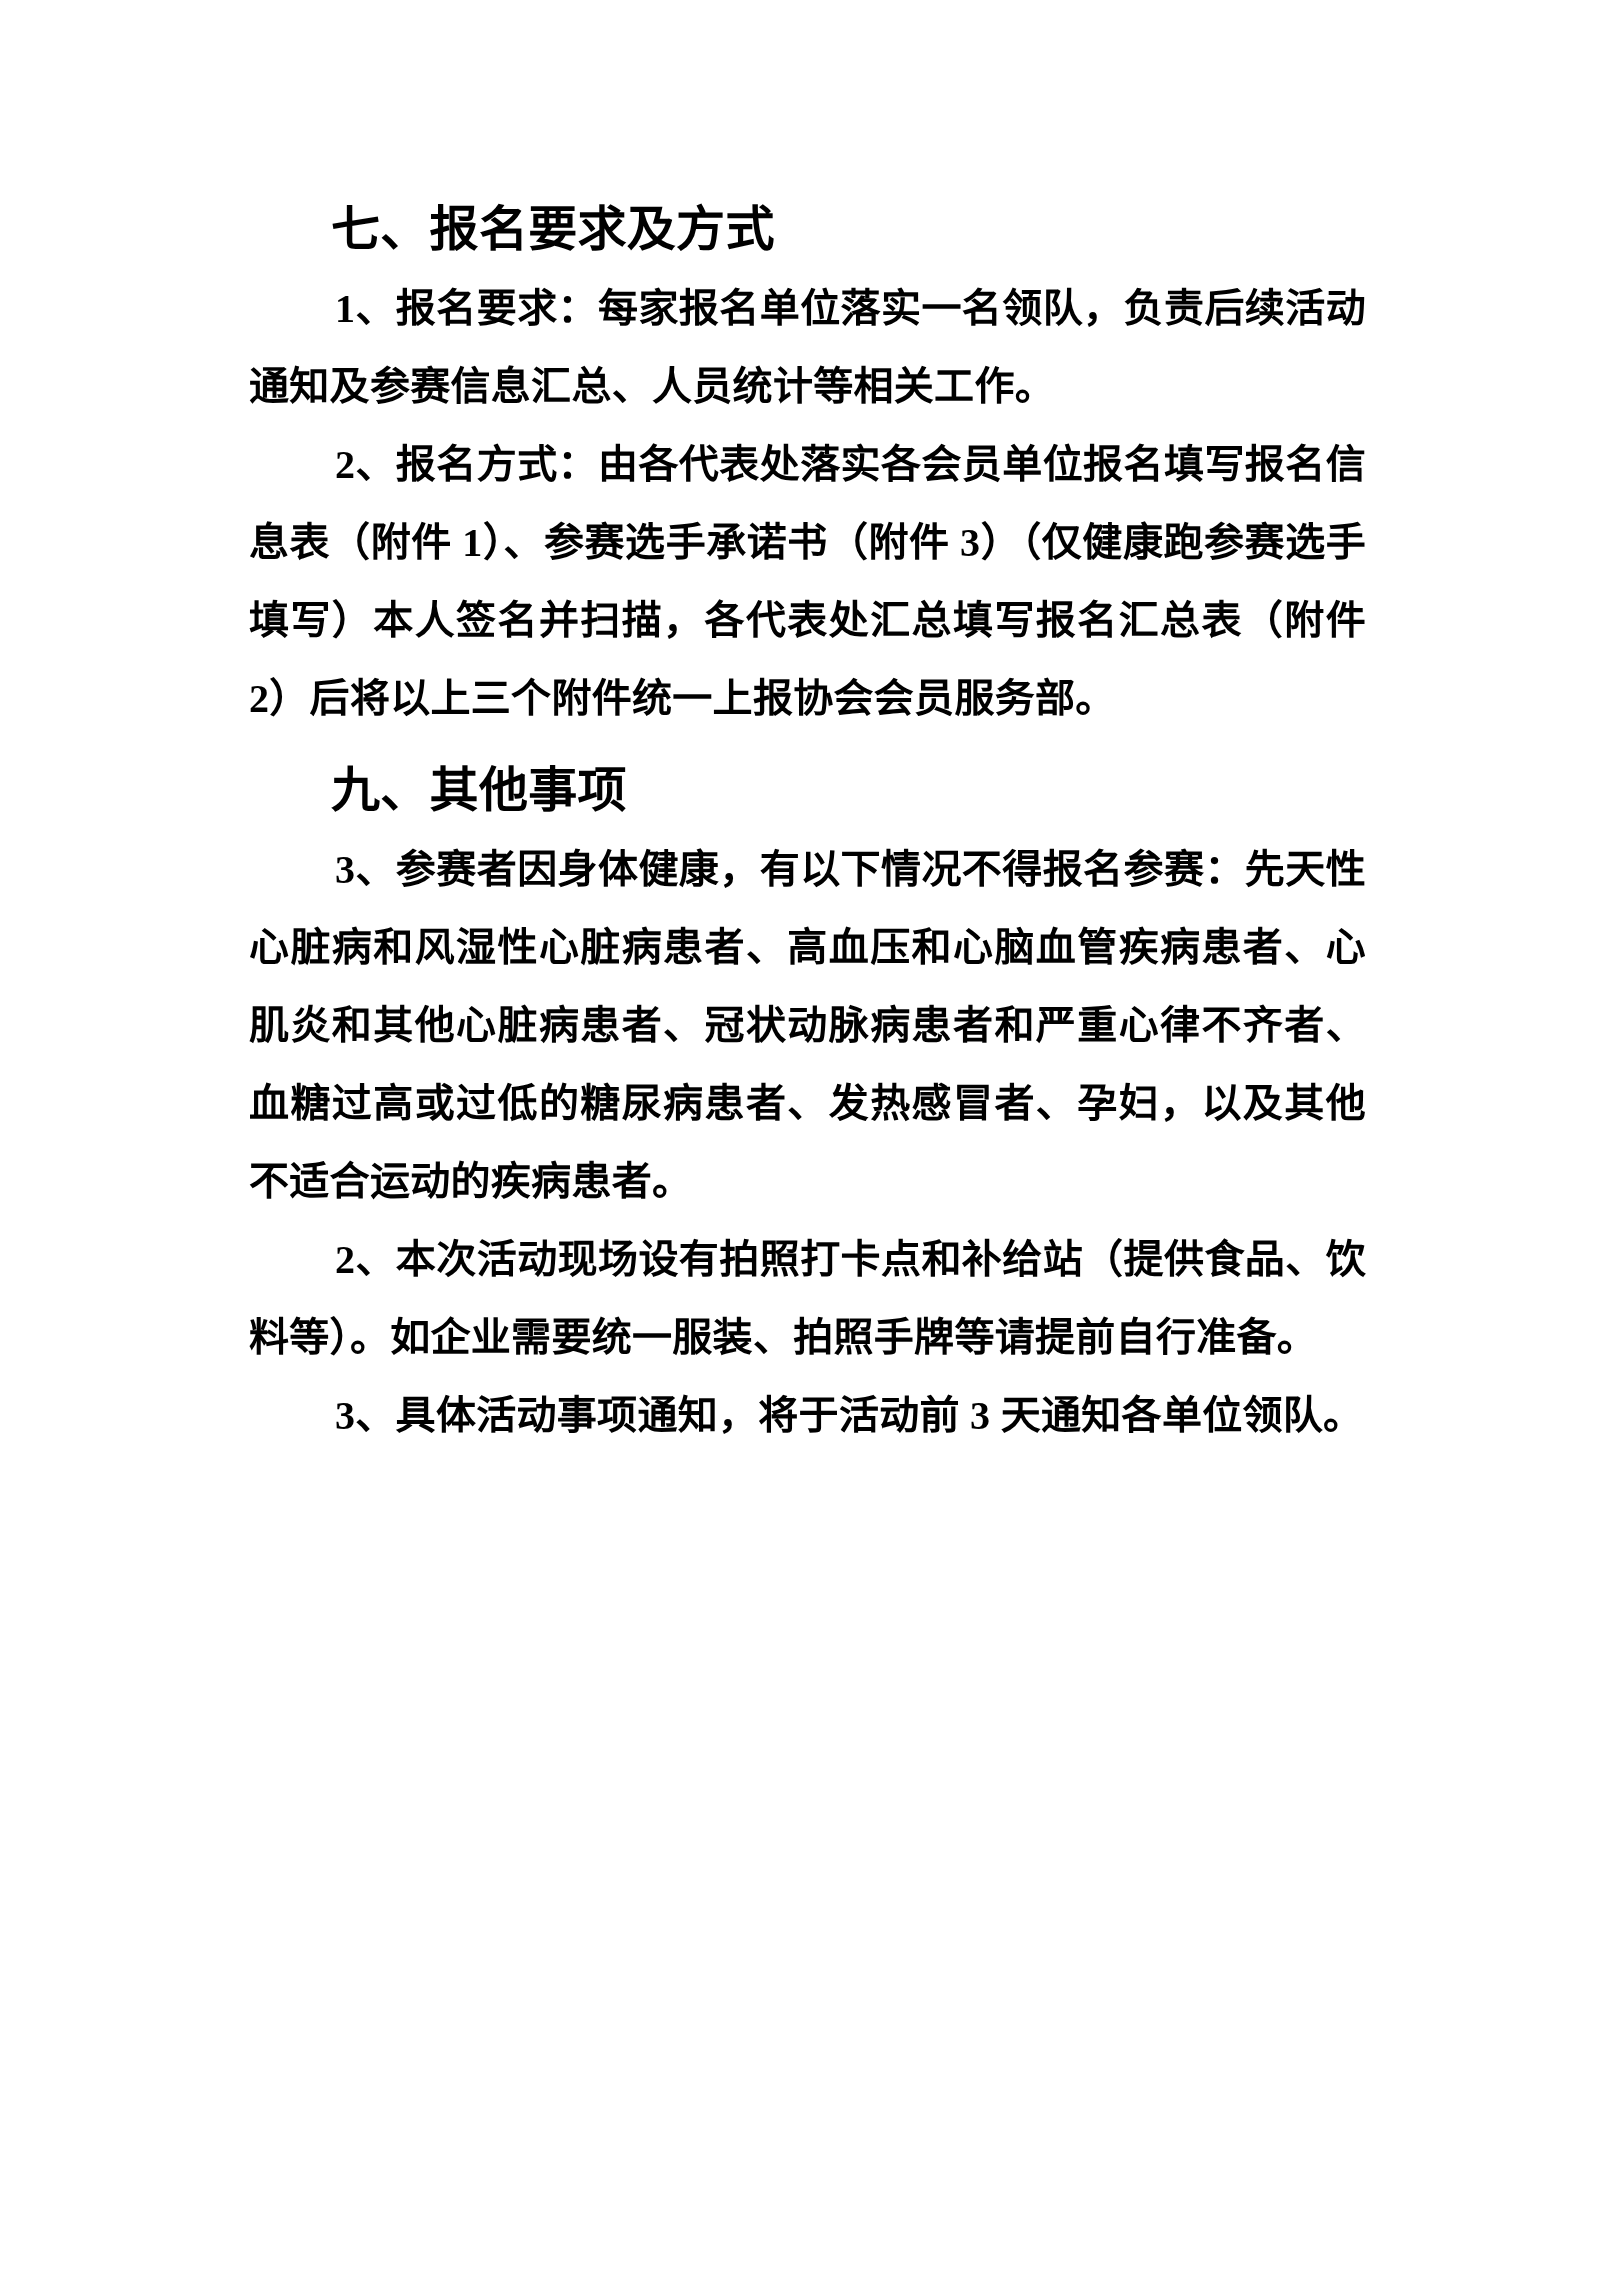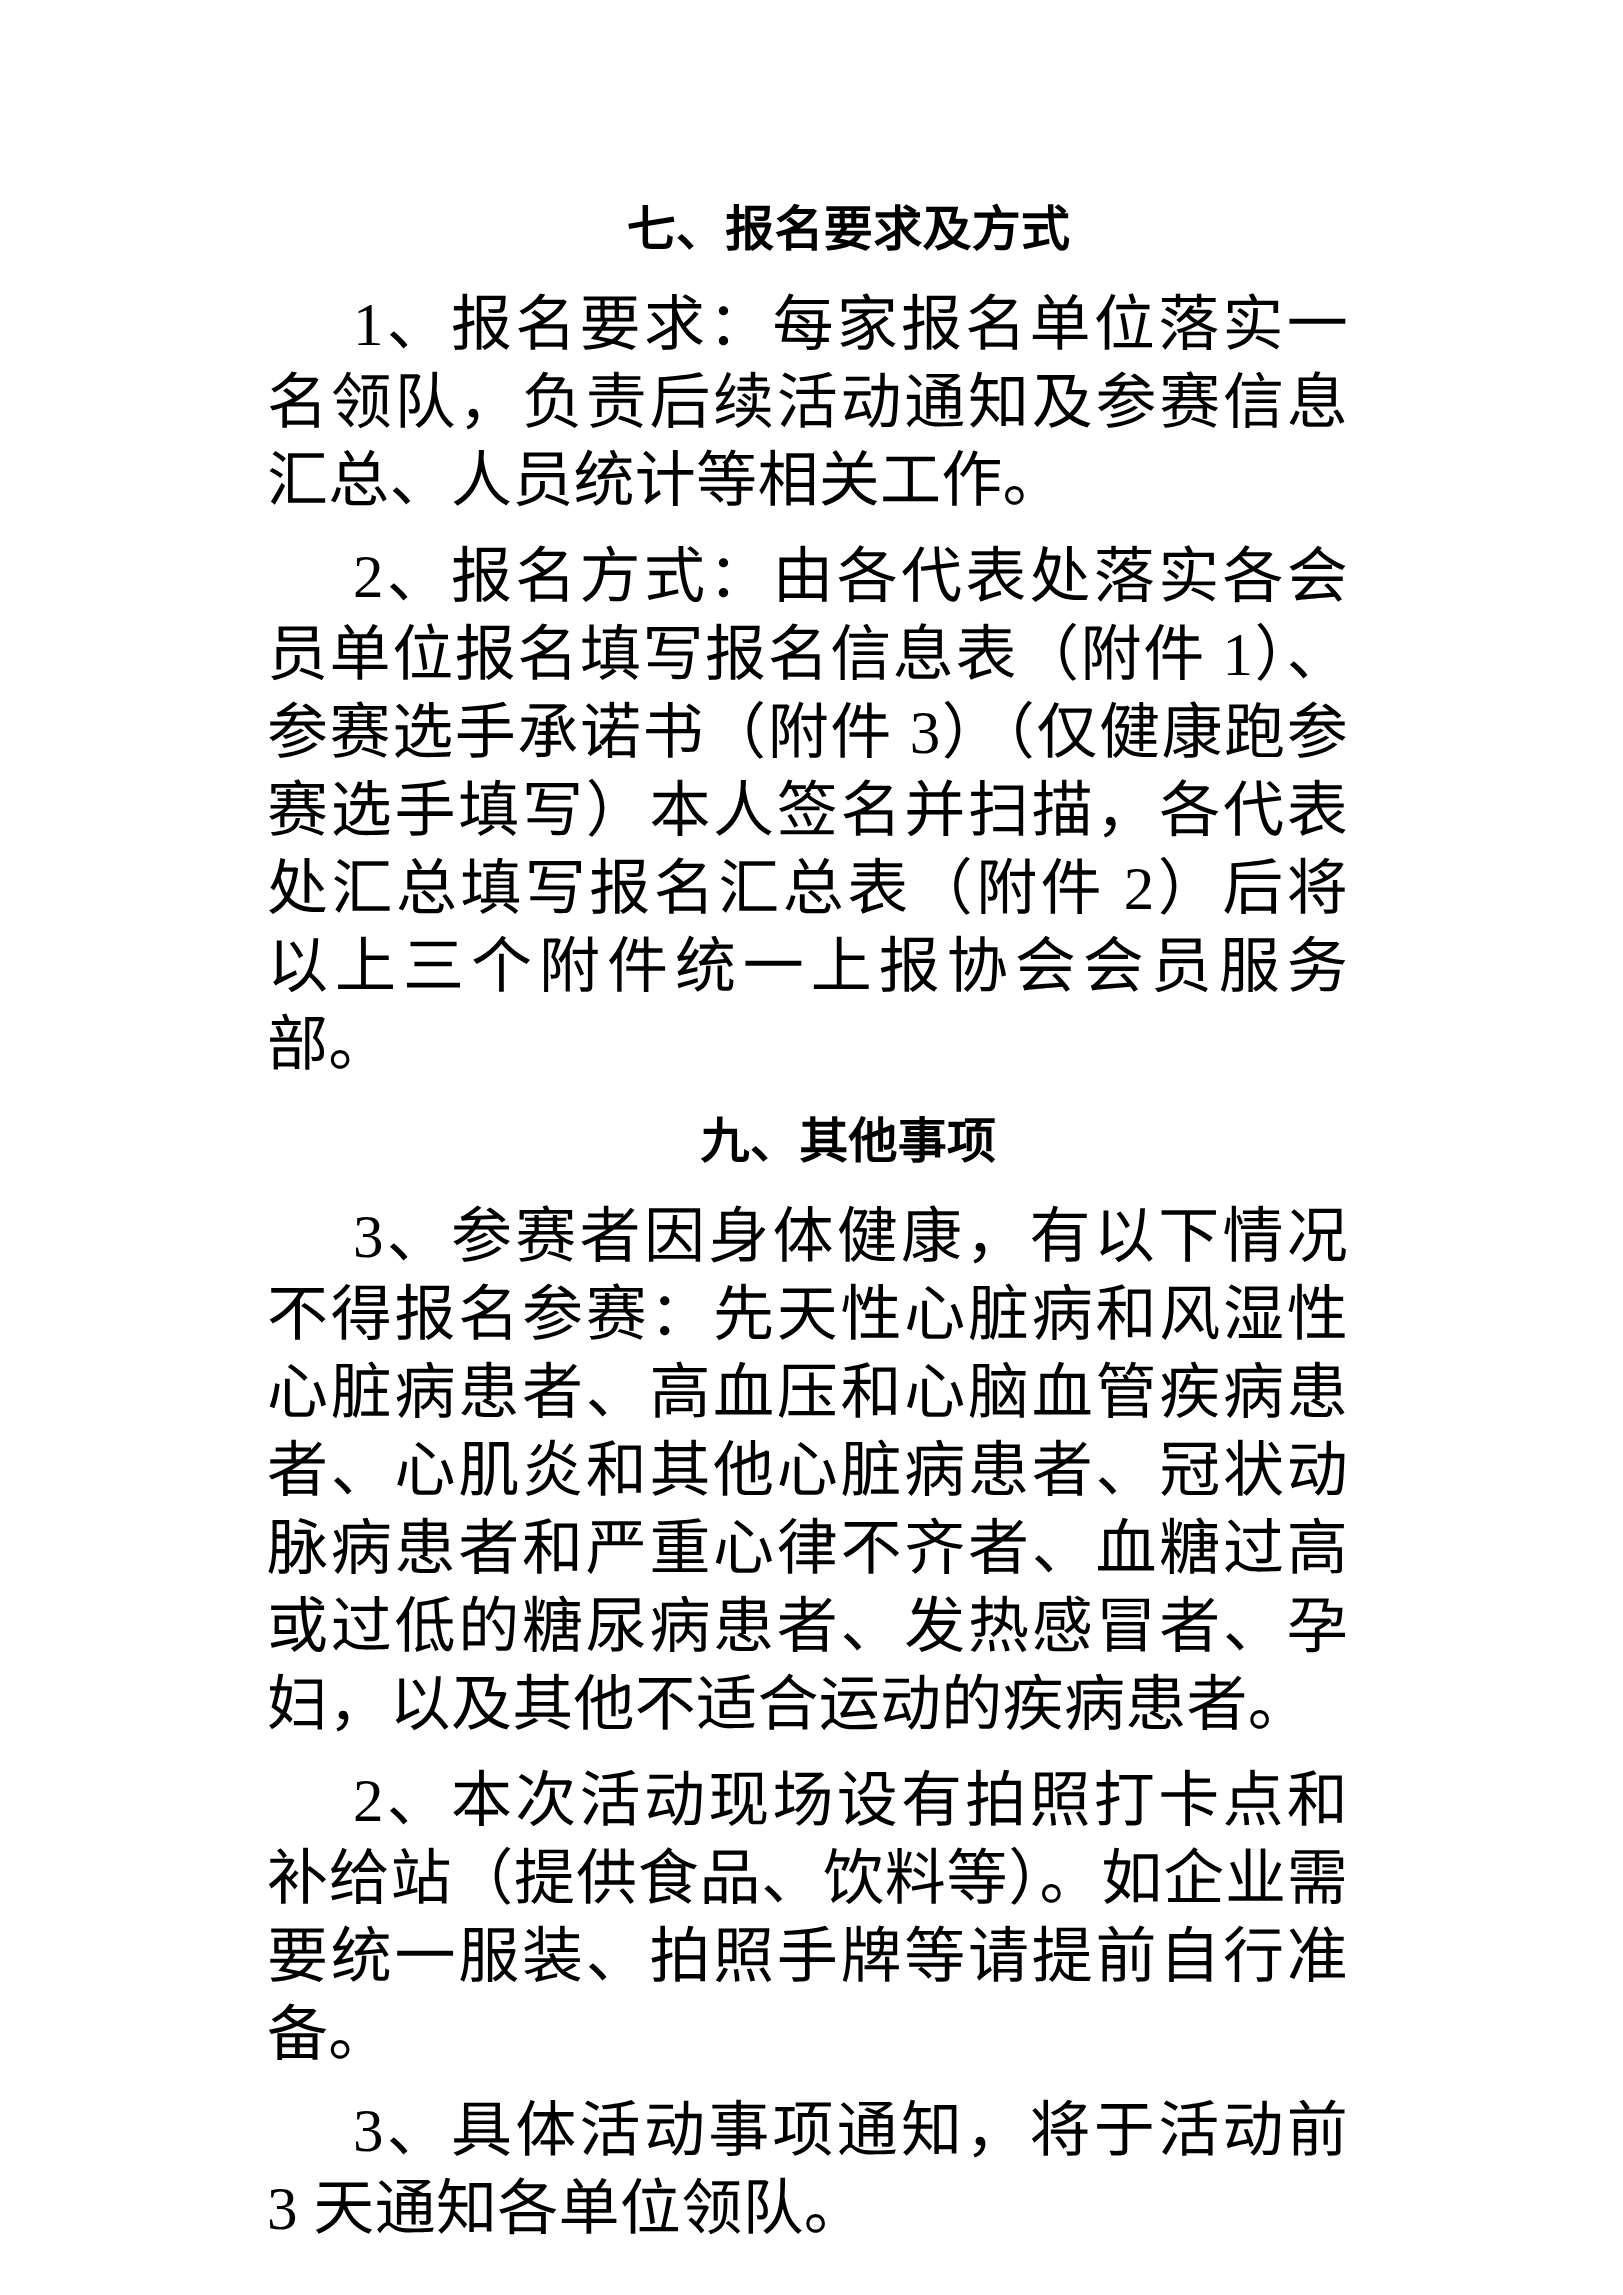--- a/index.html
+++ b/index.html
@@ -30,31 +30,30 @@
   .section-heading {
     font-family: "Liberation Sans", "DejaVu Sans", sans-serif;
     font-weight: 700;
     font-size: 49px;
     line-height: 78px;
     color: #000000;
     letter-spacing: 0.3px;
     text-indent: 82px;
     margin: 0;
     white-space: nowrap;
-    text-align: center;
   }
 
   
   .body-paragraph {
     font-family: "Liberation Serif", "DejaVu Serif", serif;
-    font-weight: 400;
-    font-size: 61px;
+    font-weight: 700;
+    font-size: 40px;
     line-height: 78px;
     color: #000000;
-    margin: 18px;
+    margin: 0;
     text-indent: 86px;
     text-align: justify;
     text-justify: inter-character;
     letter-spacing: 0.3px;
     word-break: break-all;
   }
   .sec7-heading { margin-bottom: 2px; }
   .sec8-heading { margin-top: 13.3px; margin-bottom: 2px; }
   .sec9-heading { margin-top: 13.3px; margin-bottom: 2px; }
   .para-gap { margin-top: 0; }

